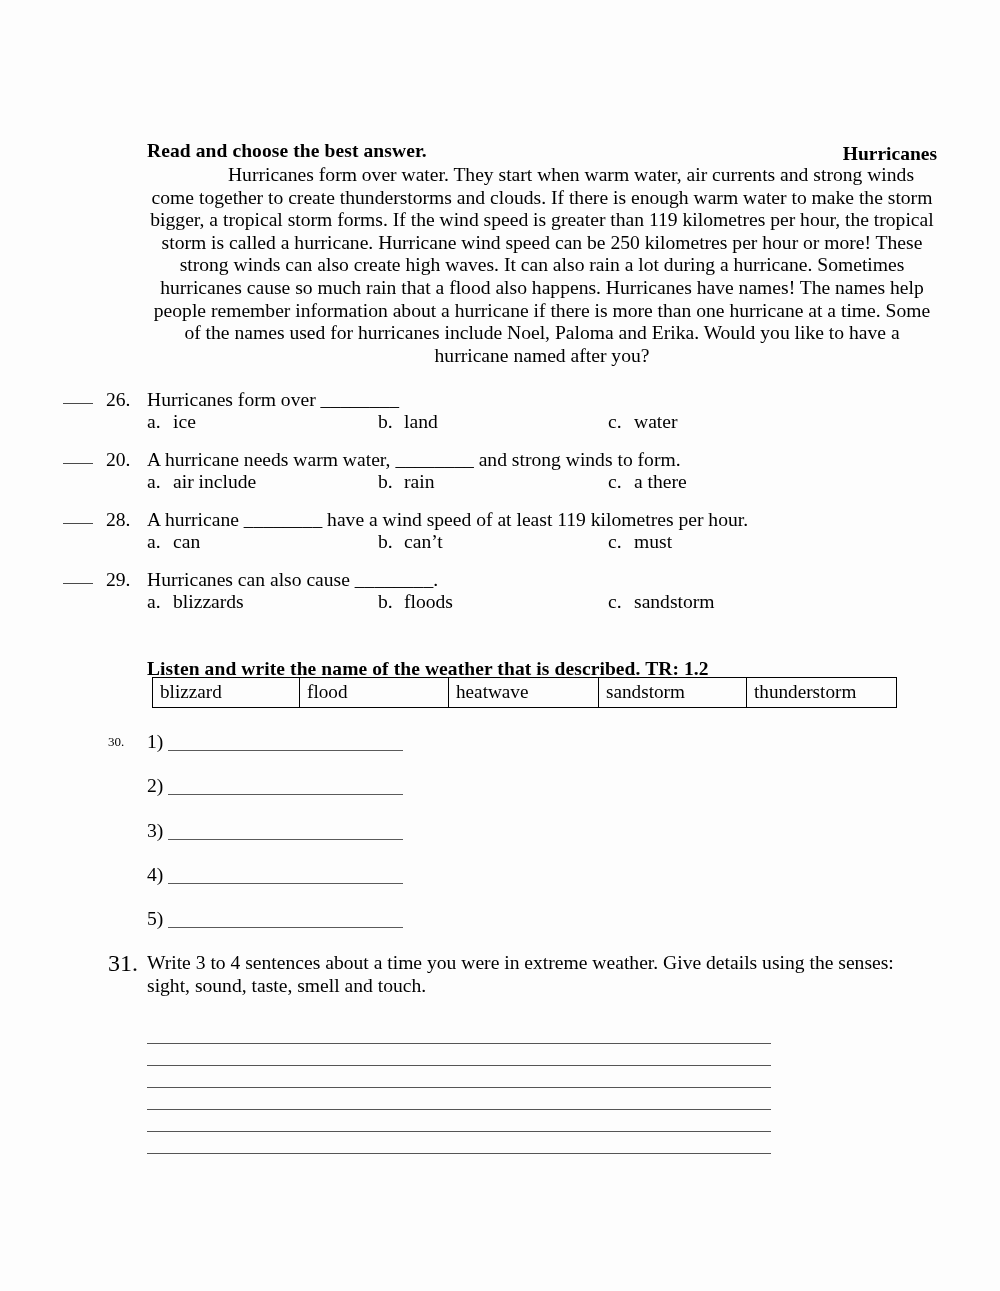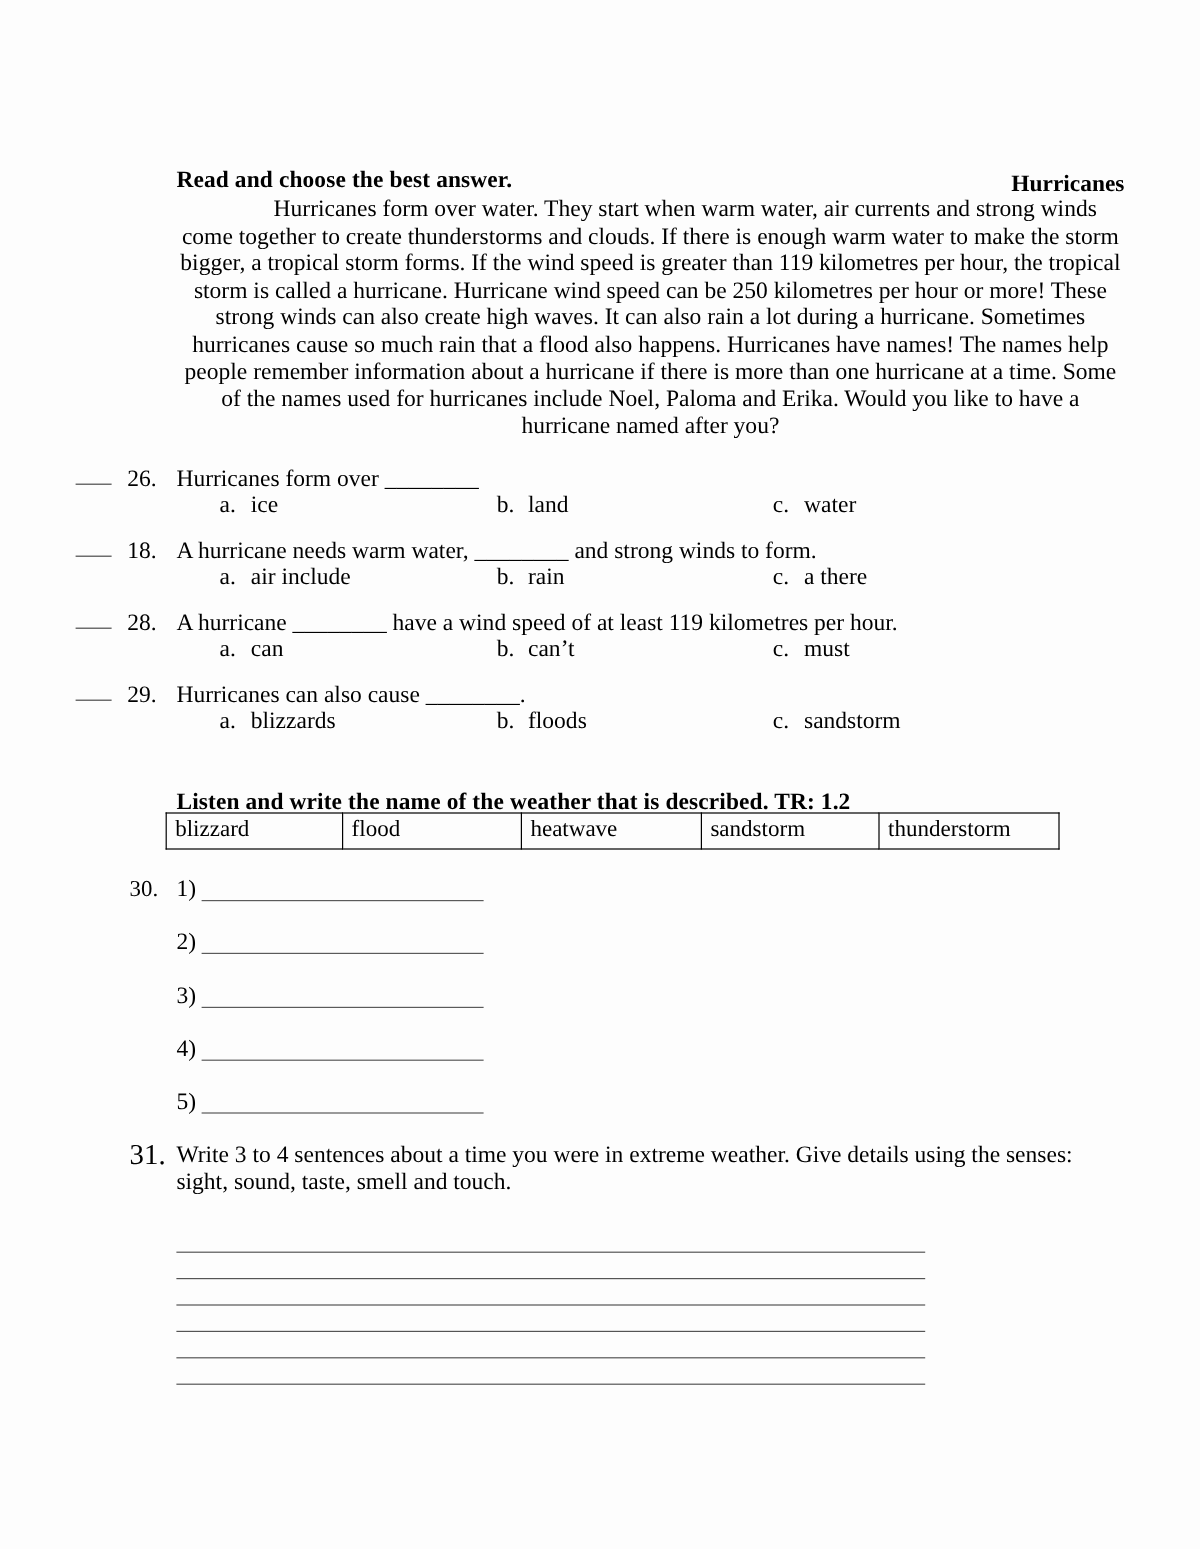--- a/index.html
+++ b/index.html
@@ -93,34 +93,33 @@
     left: 0;
     top: 22px;
     width: 1000px;
     height: 22px;
   }
   .mc-opt {
     position: absolute;
     font-size: 19.6px;
     line-height: 22px;
     white-space: nowrap;
-    margin-left: 36px;
   }
   .mc-opt .opt-letter {
     display: inline-block;
     width: 26px;
   }
   .opt-a { left: 147px; }
   .opt-b { left: 378px; }
   .opt-c { left: 608px; }
 
   
   .word-bank {
     position: absolute;
-    left: 138px;
+    left: 152px;
     top: 677px;
     border-collapse: collapse;
     table-layout: fixed;
   }
   .word-bank td {
     border: 1.3px solid #000;
     font-size: 19.2px;
     line-height: 22px;
     padding: 2px 0 3px 7px;
     height: 24px;
@@ -131,21 +130,21 @@
   .wb-c1 { width: 141px; }
   .wb-c2 { width: 142px; }
   .wb-c3 { width: 140px; }
   .wb-c4 { width: 142px; }
 
   
   .q30-num {
     position: absolute;
     left: 108px;
     top: 731px;
-    font-size: 19px;
+    font-size: 13px;
     line-height: 22px;
     text-align: right;
   }
   .fill-row {
     position: absolute;
     left: 147px;
     height: 22px;
   }
   .fill-row .fill-label {
     position: absolute;
@@ -206,21 +205,21 @@
     <div class="mc-stem">Hurricanes form over ________</div>
     <div class="mc-options">
       <div class="mc-opt opt-a"><span class="opt-letter">a.</span><span>ice</span></div>
       <div class="mc-opt opt-b"><span class="opt-letter">b.</span><span>land</span></div>
       <div class="mc-opt opt-c"><span class="opt-letter">c.</span><span>water</span></div>
     </div>
   </div>
 
   <div class="mc-block" style="top:449px;">
     <div class="mc-answer-blank"></div>
-    <div class="mc-num">18.</div>
+    <div class="mc-num">20.</div>
     <div class="mc-stem">A hurricane needs warm water, ________ and strong winds to form.</div>
     <div class="mc-options">
       <div class="mc-opt opt-a"><span class="opt-letter">a.</span><span>air include</span></div>
       <div class="mc-opt opt-b"><span class="opt-letter">b.</span><span>rain</span></div>
       <div class="mc-opt opt-c"><span class="opt-letter">c.</span><span>a there</span></div>
     </div>
   </div>
 
   <div class="mc-block" style="top:509px;">
     <div class="mc-answer-blank"></div>

